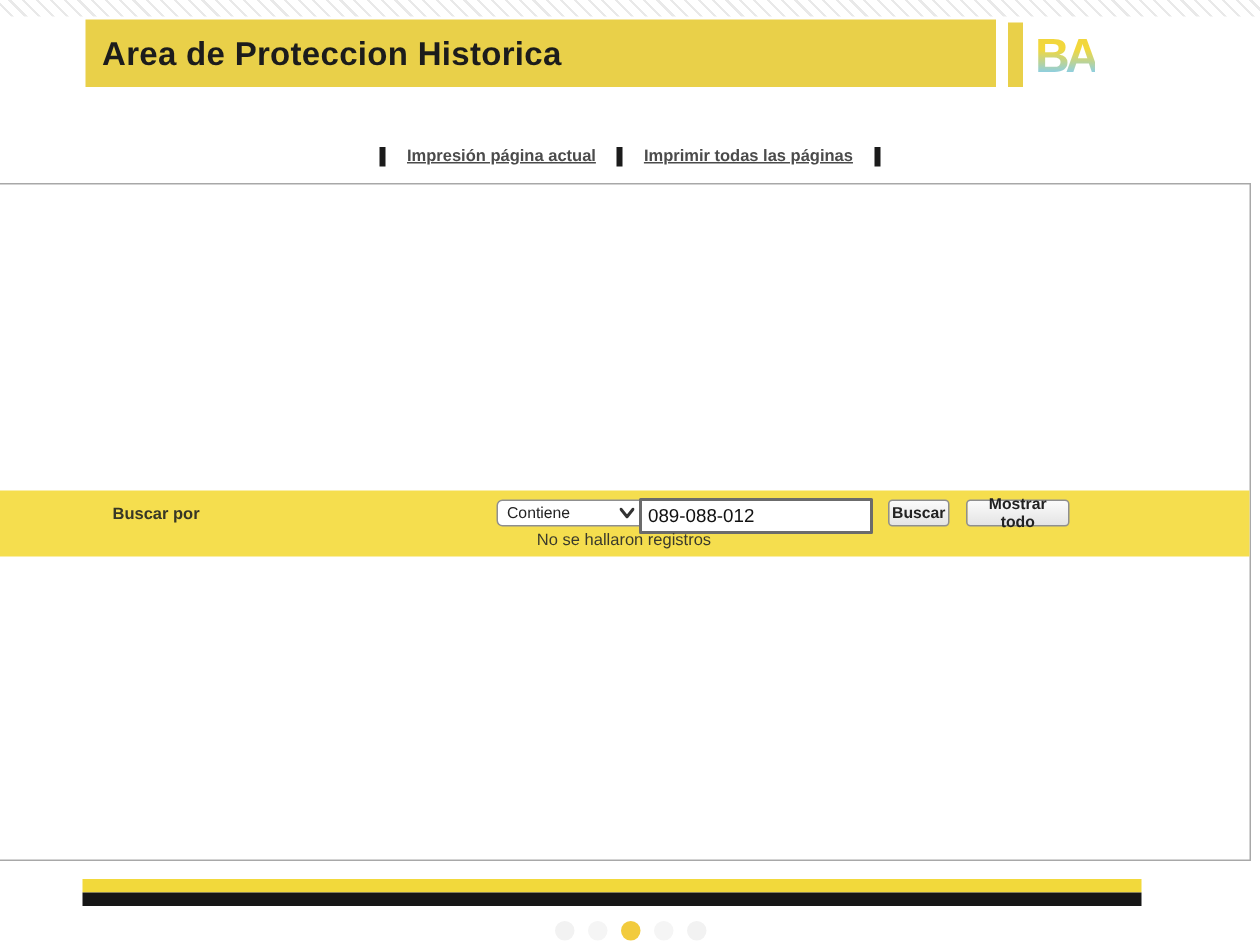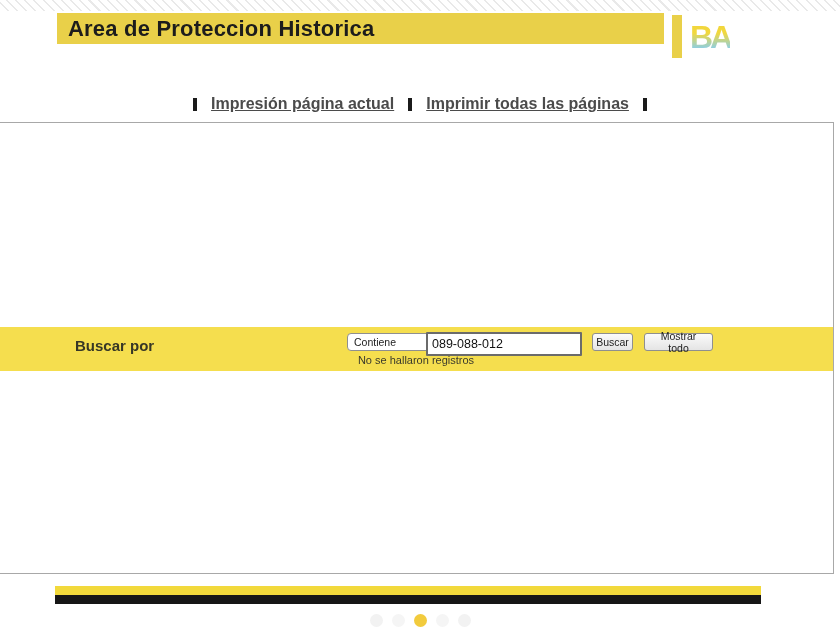--- a/index.html
+++ b/index.html
@@ -9,21 +9,21 @@
 
   
   .hatch {
     left:0; top:0; width:840px; height:11px;
     background: repeating-linear-gradient(45deg,
       #ffffff 0px, #ffffff 5px, #e9e9e9 5px, #e9e9e9 6.5px);
   }
 
   
   .header-band {
-    left:57px; top:13px; width:607px; height:31px;
+    left:57px; top:13px; width:607px; height:45px;
     background:#e9d049;
     display:flex; align-items:center; justify-content:space-between;
     padding:0 8px 0 11px;
   }
   .header-title {
     font-size:22px; font-weight:bold; color:#1c1c1c; letter-spacing:0.2px;
   }
   .org-block {
     text-align:right; font-size:8px; font-weight:bold; color:#272722;
     line-height:10px;
@@ -38,61 +38,62 @@
     -webkit-background-clip:text; background-clip:text; color:transparent;text-align:right;
   }
 
   
   .print-bar {
     left:0; top:94px; width:840px; height:20px;
     display:flex; align-items:center; justify-content:center; gap:14px;
   }
   .vbar { width:4px; height:13px; background:#1b1b1b; }
   .print-link {
-    font-size:16px; font-weight:bold; color:#4b4b4b;
+    font-size:11px; font-weight:bold; color:#4b4b4b;
     text-decoration:underline; cursor:pointer;
   }
 
   
   .main-box {
     left:-2px; top:122px; width:836px; height:452px;
     background:#ffffff; border:1px solid #a8a8a8;
   }
 
   
   .search-band {
     left:0px; top:204px; width:834px; height:44px; background:#f5de4e;
   }
   .search-label {
     position:absolute; left:76px; top:10px;
-    font-size:15px; font-weight:bold; color:#373726;
+    font-size:11px; font-weight:bold; color:#373726;
   }
   .mock-select {
     position:absolute; top:6px; height:18px;
     background:#ffffff; border:1px solid #8f8f8f; border-radius:4px;
     display:flex; align-items:center; justify-content:space-between;
     padding:0 6px; font-size:10.5px; color:#222; cursor:pointer;
   }
   .sel-field { left:150px; width:170px; }
-  .sel-op    { left:332px; width:99px;margin-left:16px; }
+  .sel-op    { left:332px; width:99px; }
   .chev { width:10px; height:8px; flex:0 0 auto; }
   .search-input {
     position:absolute; left:427px; top:5px; width:156px; height:19px;
     border:2px solid #6b6b6b; border-radius:1px; background:#fff;
     font-family:"Liberation Sans", sans-serif;
     font-size:12.5px; color:#111; padding:10px 4px;
   }
   .btn {
     position:absolute; top:6px; height:18px;
     background:linear-gradient(180deg,#fbfbfb,#e4e4e4);
     border:1px solid #8f8f8f; border-radius:3px;
     font-size:10.5px; color:#222; text-align:center;
     display:flex; align-items:center; justify-content:center;
     padding:0 6px; cursor:pointer;
     font-family:"Liberation Sans", sans-serif;
+    font-weight:bold;
   }
   .btn-buscar { left:593px; width:41px; }
   .btn-mostrar { left:645px; width:69px; }
   .no-results {
     position:absolute; left:0; top:27px; width:100%;
     text-align:center; font-size:11px; font-weight:normal; color:#3a3a2c;
   }
 
   
   .bar-yellow { left:55px; top:586px; width:706px; height:9px; background:#f2d93b; }

